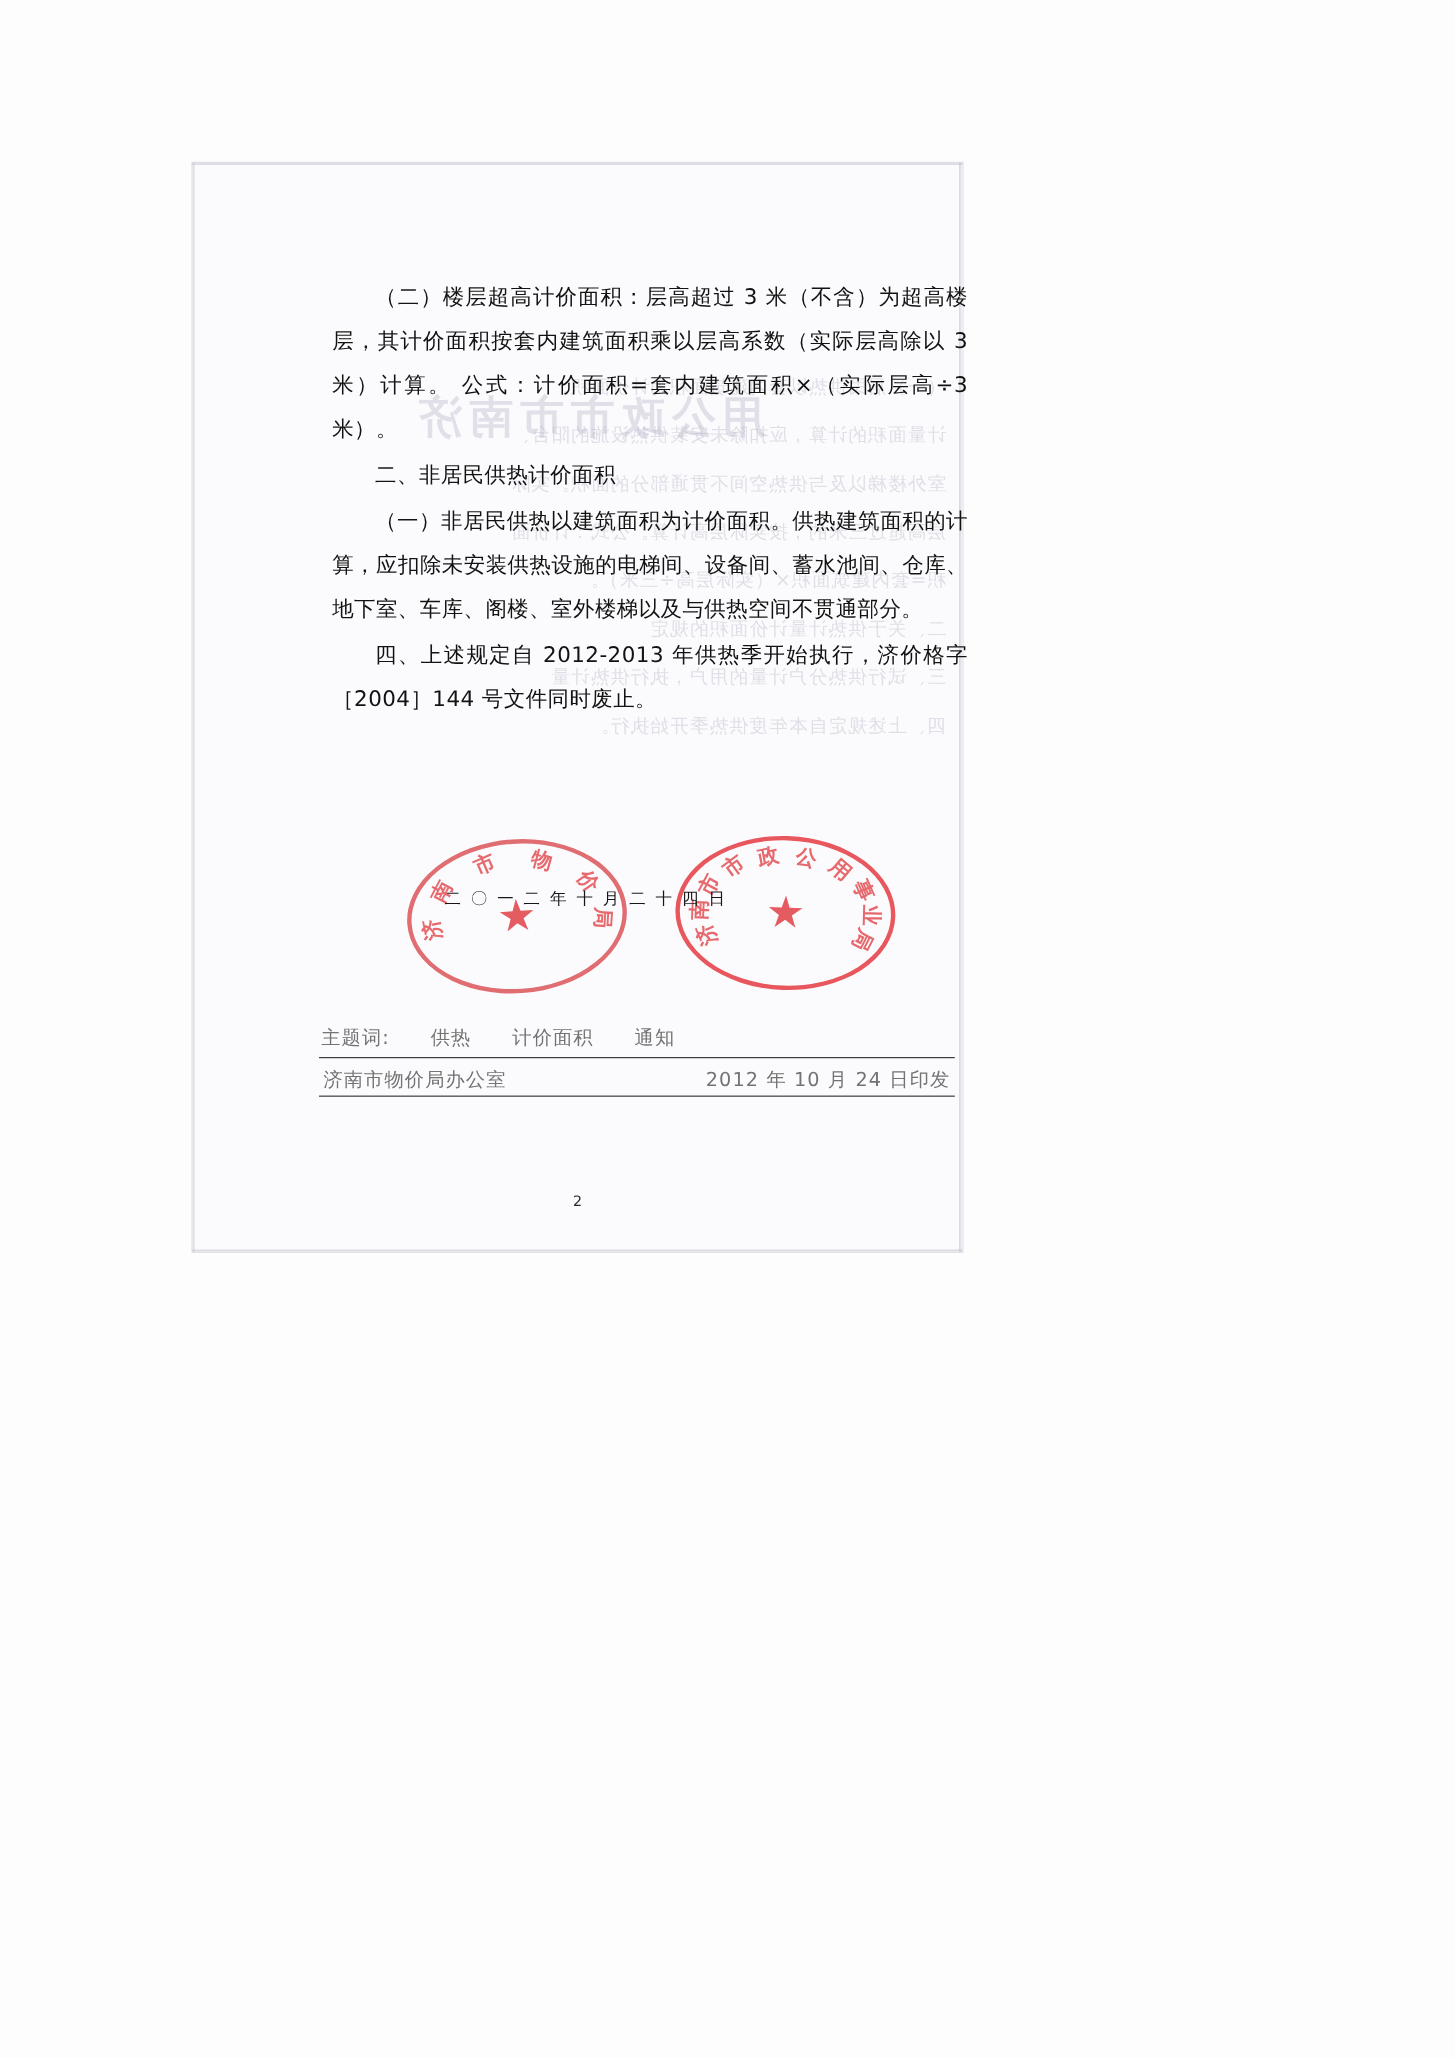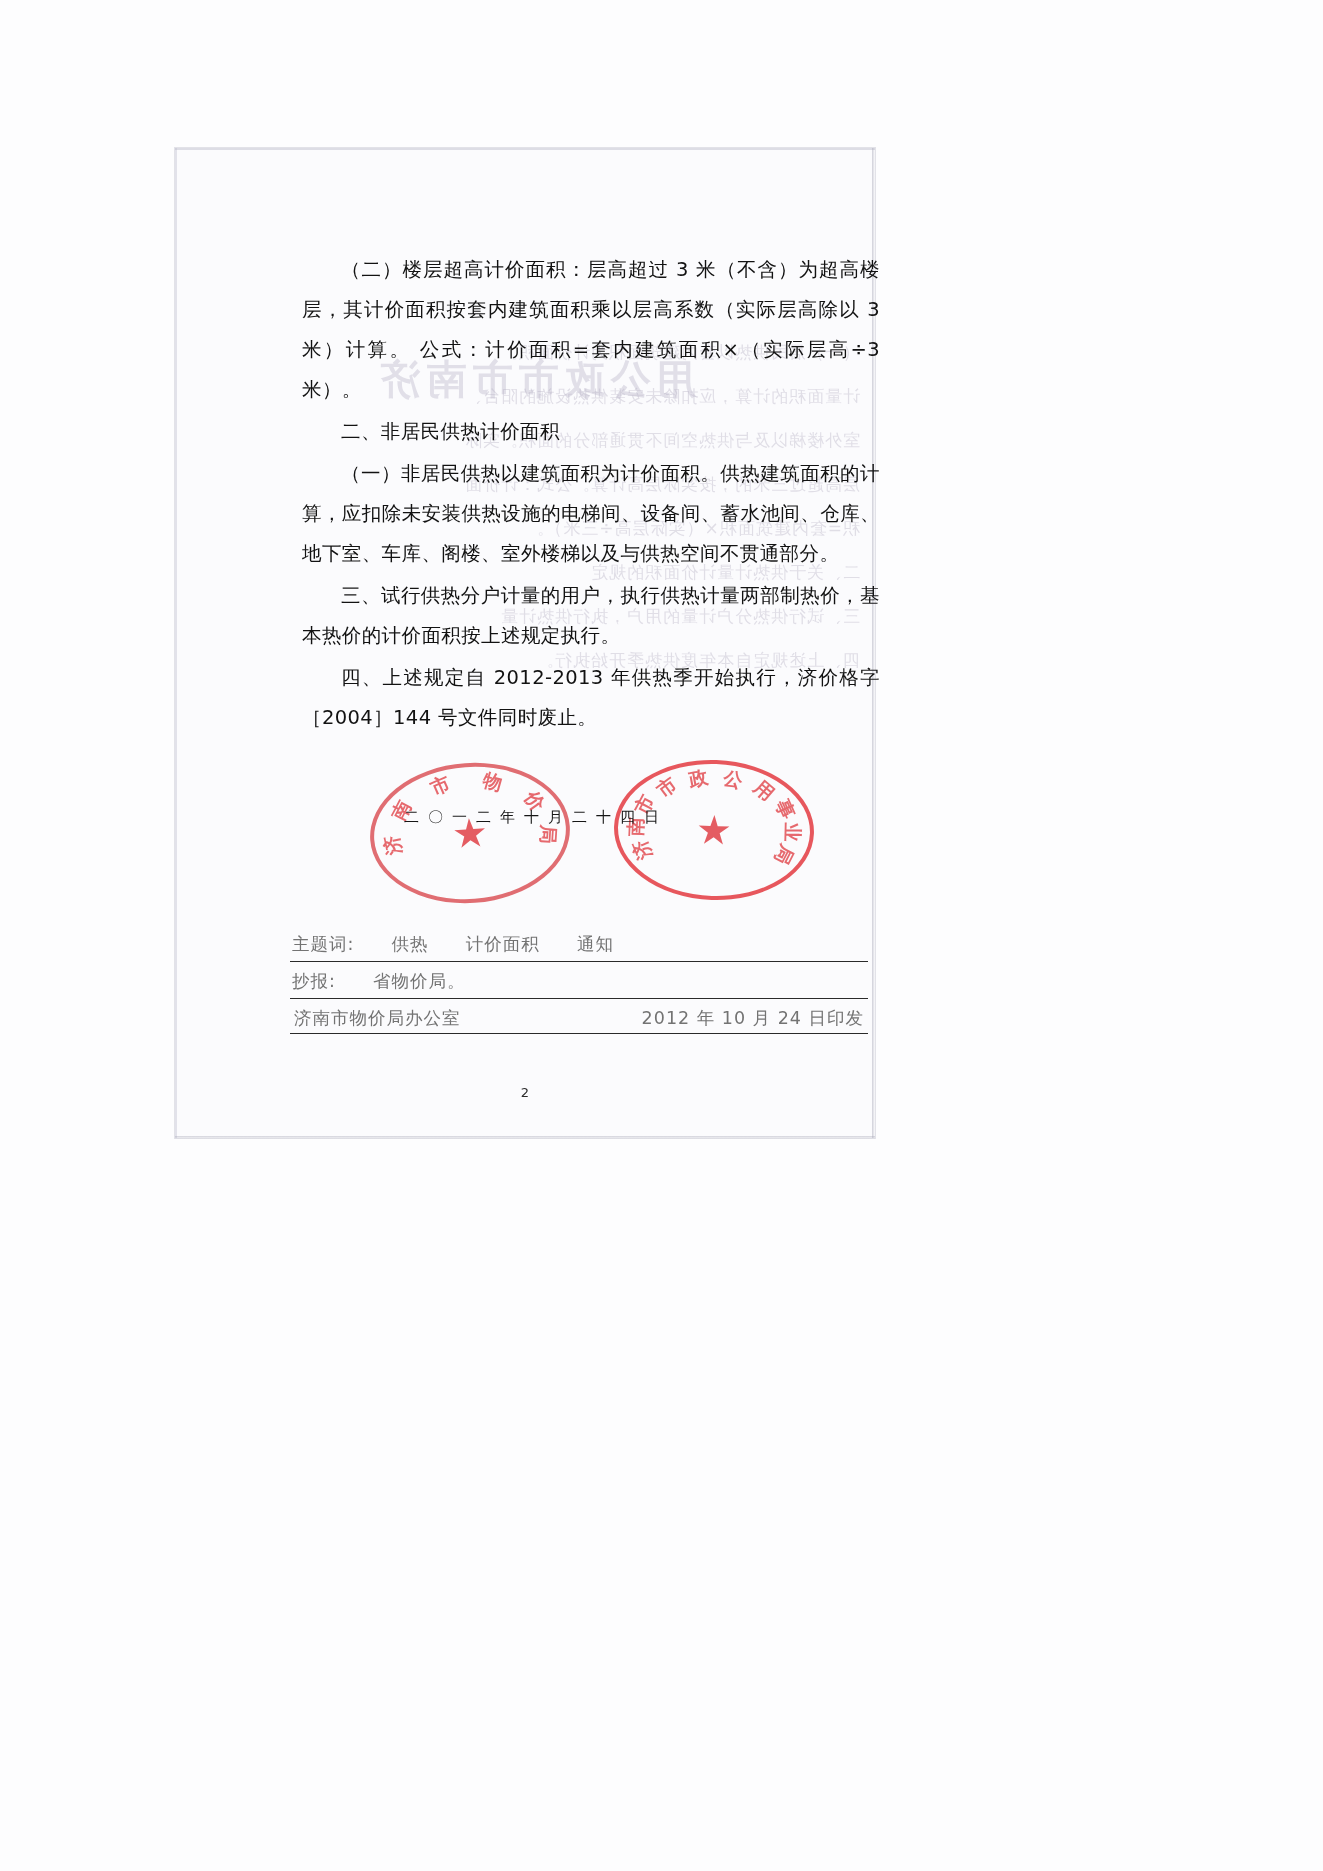--- a/index.html
+++ b/index.html
@@ -245,21 +245,20 @@
     <span class="gl">积=套内建筑面积×（实际层高÷三米）。</span>
     <span class="gl">二、关于供热计量计价面积的规定</span>
     <span class="gl">三、试行供热分户计量的用户，执行供热计量</span>
     <span class="gl">四、上述规定自本年度供热季开始执行。</span>
   </div>
 
   <div id="doc-body">
     <p class="para indent2">（二）楼层超高计价面积：层高超过 3 米（不含）为超高楼层，其计价面积按套内建筑面积乘以层高系数（实际层高除以 3 米）计算。 公式：计价面积=套内建筑面积×（实际层高÷3 米）。</p>
     <p class="para indent2">二、非居民供热计价面积</p>
     <p class="para indent2">（一）非居民供热以建筑面积为计价面积。供热建筑面积的计算，应扣除未安装供热设施的电梯间、设备间、蓄水池间、仓库、地下室、车库、阁楼、室外楼梯以及与供热空间不贯通部分。</p>
-    <p class="para indent2">三、试行供热分户计量的用户，执行供热计量两部制热价，基本热价的计价面积按上述规定执行。</p>
     <p class="para indent2">四、上述规定自 2012-2013 年供热季开始执行，济价格字［2004］144 号文件同时废止。</p>
   </div>
 
   <div class="seal" id="seal-wujiaju">
     <div class="seal-arc">
         <span style="transform: translate(-77.3327px, 6.78736px) rotate(-97.5deg) translate(-50%, -50%);">济</span>
         <span style="transform: translate(-66.5059px, -27.1699px) rotate(-58.5deg) translate(-50%, -50%);">南</span>
         <span style="transform: translate(-26.0369px, -49.0174px) rotate(-19.5deg) translate(-50%, -50%);">市</span>
         <span style="transform: translate(26.0369px, -49.0174px) rotate(19.5deg) translate(-50%, -50%);">物</span>
         <span style="transform: translate(66.5059px, -27.1699px) rotate(58.5deg) translate(-50%, -50%);">价</span>
@@ -291,26 +290,20 @@
       <span class="f-label">主题词:</span>
       <span class="kw-gap"></span>
       <span class="f-val">供热</span>
       <span class="kw-gap"></span>
       <span class="f-val">计价面积</span>
       <span class="kw-gap"></span>
       <span class="f-val">通知</span>
       <div class="f-rule" style="bottom:0;"></div>
     </div>
 
-    <div class="f-row">
-      <span class="f-label">抄报:</span>
-      <span class="kw-gap"></span>
-      <span class="f-val">省物价局。</span>
-      <div class="f-rule" style="bottom:0;"></div>
-    </div>
 
 
     <div id="footer-last">
       <span>济南市物价局办公室</span>
       <span>2012 年 10 月 24 日印发</span>
       <div class="f-rule" style="bottom:0;"></div>
     </div>
   </div>
 
   <div id="page-number">2</div>

